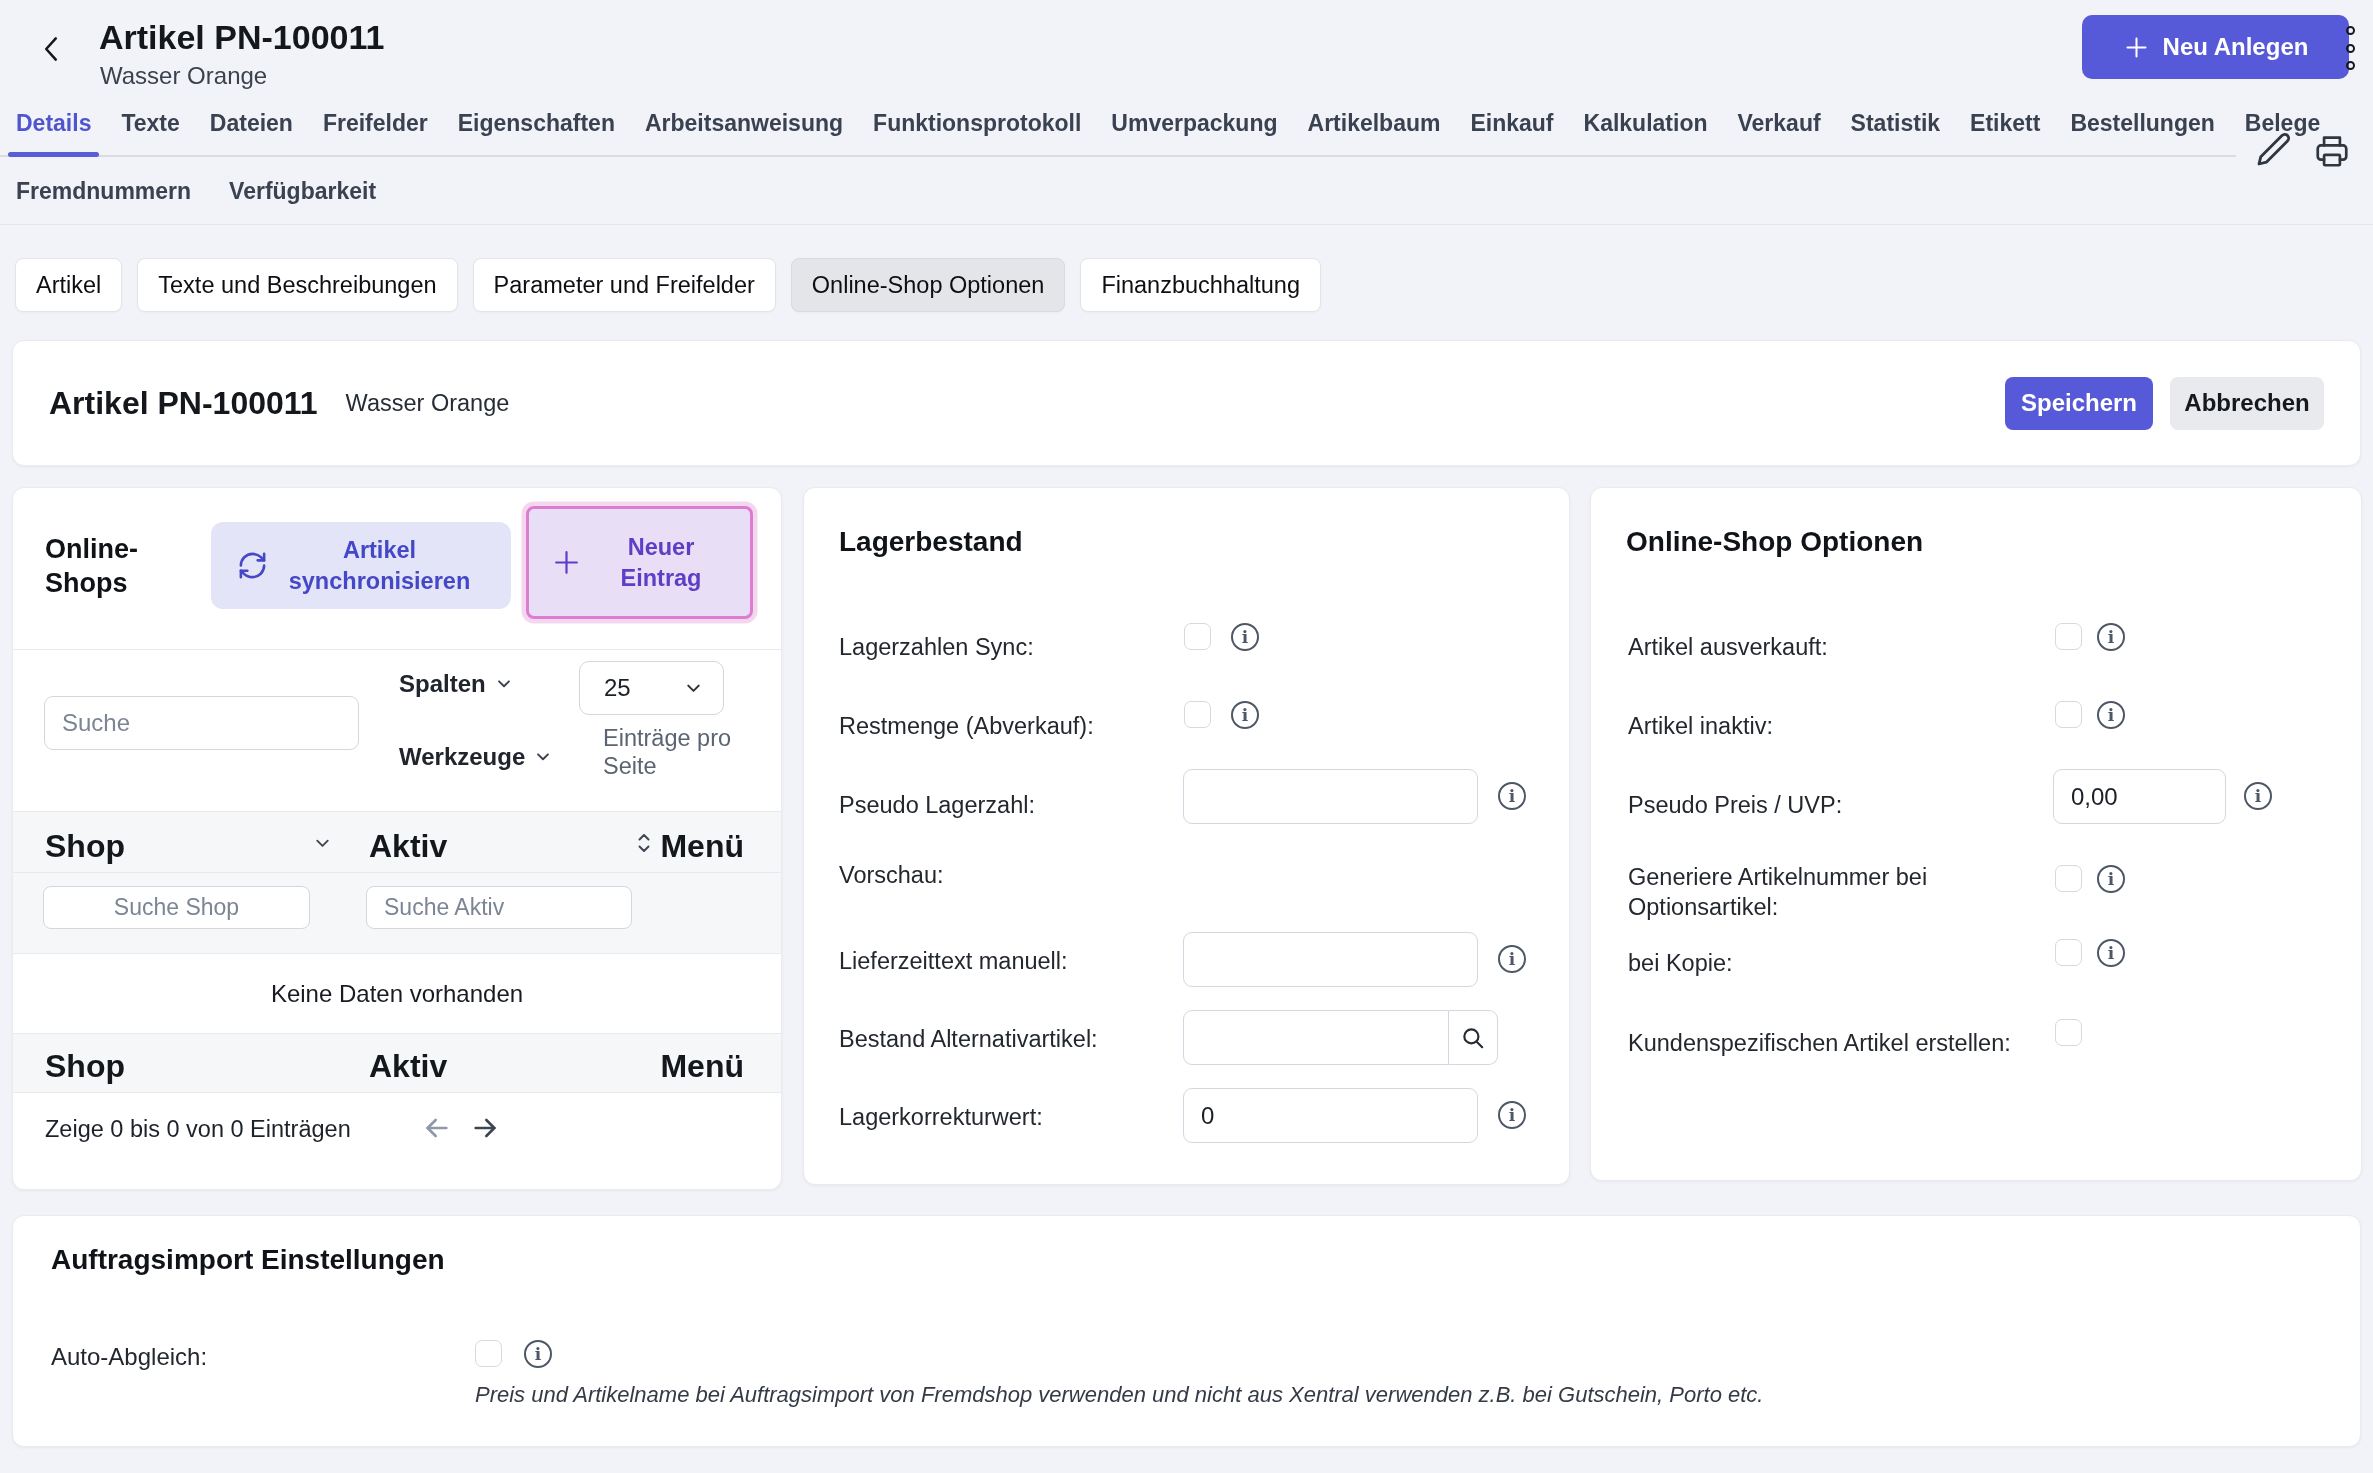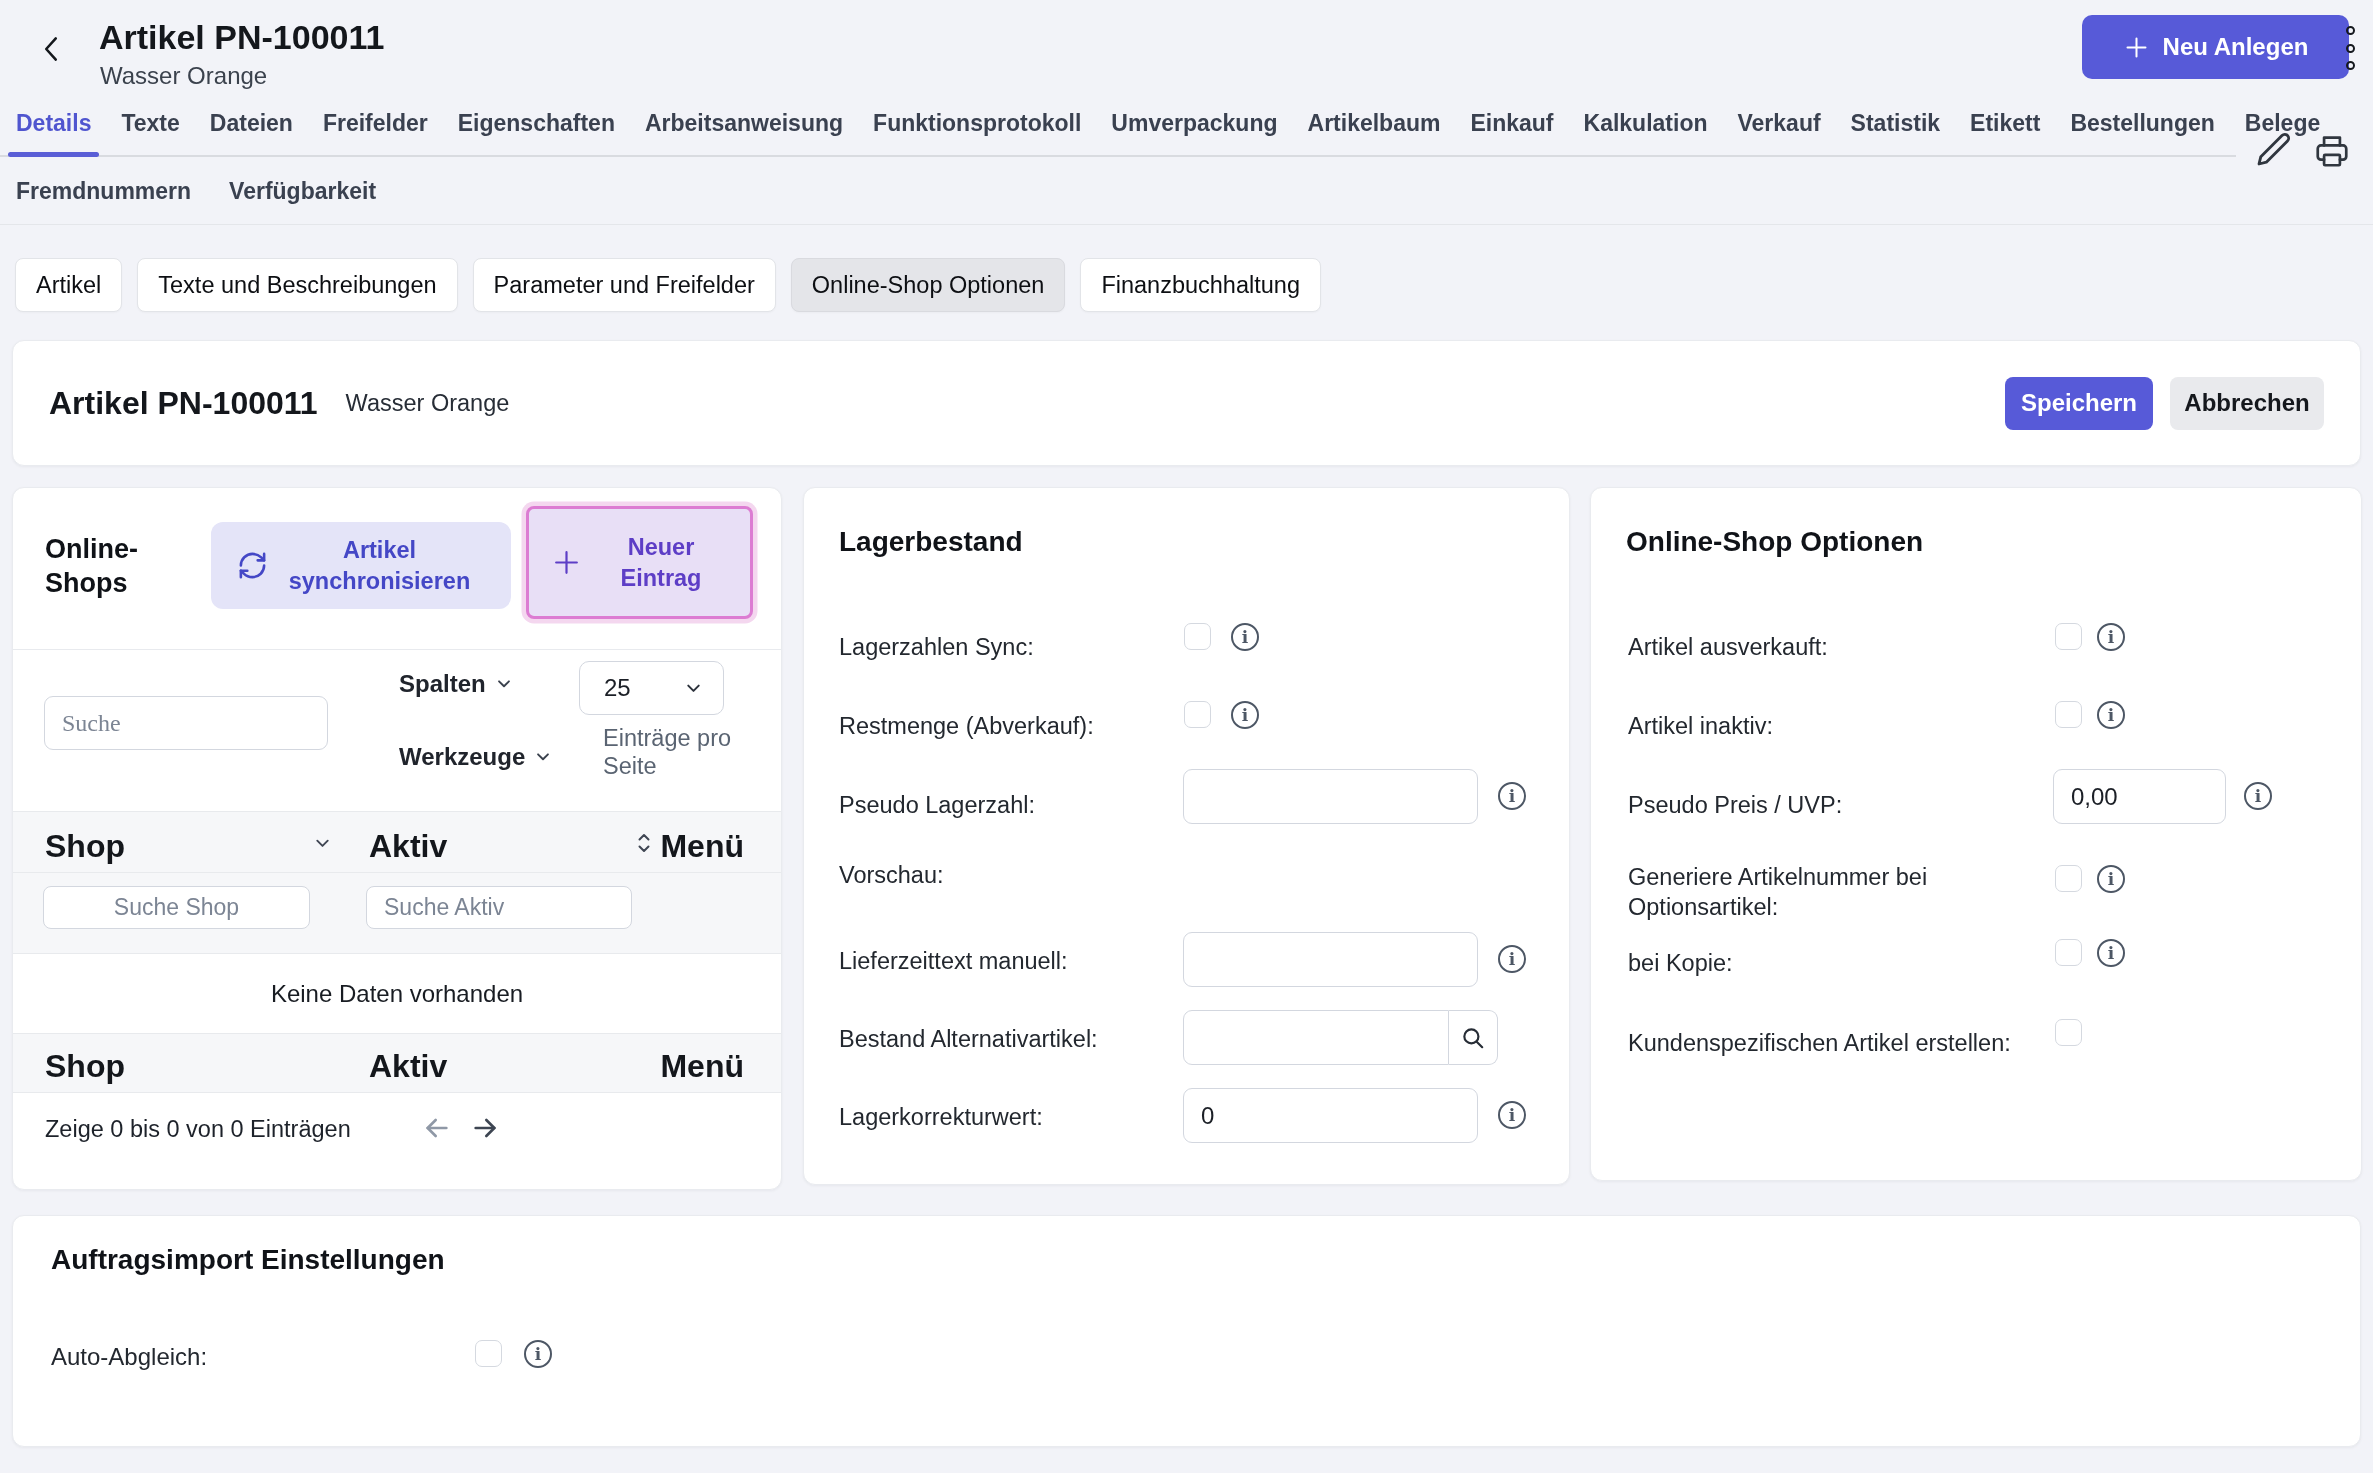--- a/index.html
+++ b/index.html
@@ -195,21 +195,21 @@
     <button class="abs newentry-btn">
       <svg width="31" height="31" viewBox="0 0 24 24" fill="none" stroke="currentColor" stroke-width="1.7" stroke-linecap="round">
           <path d="M12 4v16M4 12h16"></path>
         </svg>
       <span class="txt">
         <span>Neuer</span><br><span>Eintrag</span>
       </span>
     </button>
     <div class="abs os-divider"></div>
 
-    <input class="field" style="left: 31px; top: 208px; width: 284px; height: 54px; font-family: Liberation Serif, serif;" placeholder="Suche">
+    <input class="field" style="left: 31px; top: 208px; width: 315px; height: 54px;" placeholder="Suche">
     <div class="abs dd-label" style="left:386px;top:182px;">
       <span>Spalten</span>
       <svg width="18" height="18" viewBox="0 0 20 20" fill="none" stroke="#3a414d" stroke-width="2.1" stroke-linecap="round" stroke-linejoin="round">
           <path d="M4.5 7l5.5 5.5L15.5 7"></path>
         </svg>
     </div>
     <div class="abs dd-label" style="left:386px;top:255px;">
       <span>Werkzeuge</span>
       <svg width="18" height="18" viewBox="0 0 20 20" fill="none" stroke="#3a414d" stroke-width="2.1" stroke-linecap="round" stroke-linejoin="round">
           <path d="M4.5 7l5.5 5.5L15.5 7"></path>
@@ -322,15 +322,16 @@
 
     <span class="flabel" style="left:37px;top:540px;">Kundenspezifischen Artikel erstellen:</span>
     <span class="cb" style="left:464px;top:531px;"></span>
   </section>
 
   <section class="card bottom-card">
     <div class="abs panel-title" style="left:38px;top:28px;">Auftragsimport Einstellungen</div>
     <span class="flabel" style="left:38px;top:126px;font-size:24px;">Auto-Abgleich:</span>
     <span class="cb" style="left:462px;top:124px;"></span>
     <span class="info" style="left:511px;top:124px;"></span>
+    <div class="note" style="left:462px;top:166px;">Preis und Artikelname bei Auftragsimport von Fremdshop verwenden und nicht aus Xentral verwenden z.B. bei Gutschein, Porto etc.</div>
   </section>
 
 </div>
 
 </body></html>

